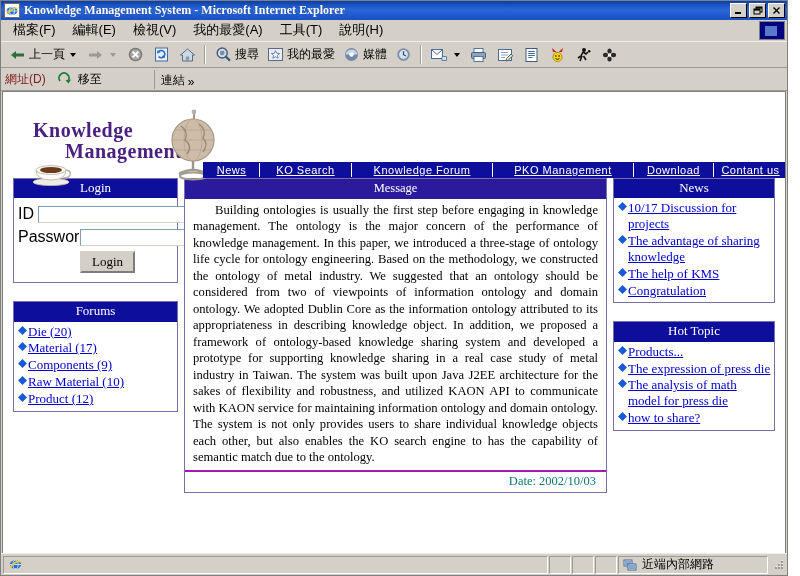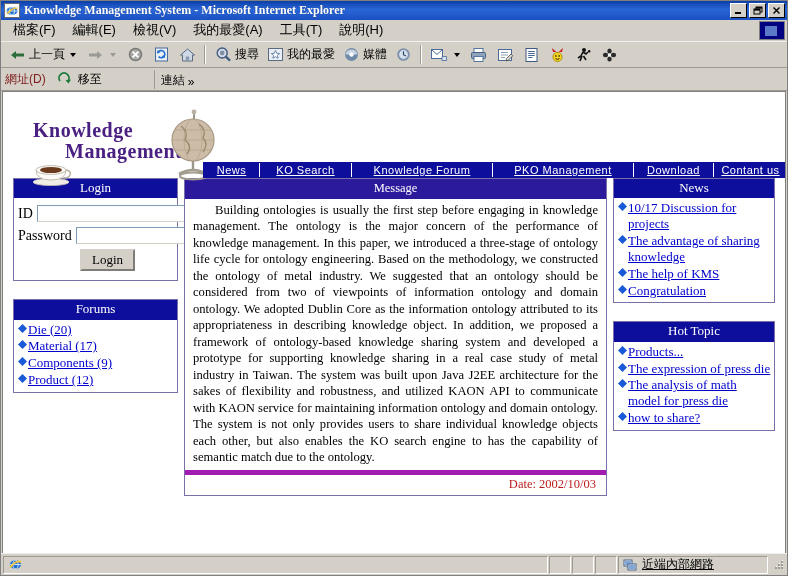--- a/index.html
+++ b/index.html
@@ -264,21 +264,21 @@
     line-height:1.1;
   }
   .panel-body{ padding:4px 4px 5px 4px; }
 
   
   .login-row{
     display:flex; align-items:center; margin:3px 0 5px 0;
   }
   .login-label{
     width:62px; text-align:right; padding-right:4px;
-    font-family:Liberation Serif, serif; font-size:14px; color:#000;
+    font-family:Liberation Sans, sans-serif; font-size:16px; color:#000;
   }
   .login-input{
     flex:1; height:17px;
     border:1px solid;
     border-color:#7f9db9 #d4d0c8 #d4d0c8 #7f9db9;
     background:#ffffff;
     font-family:"Liberation Serif", serif;
     font-size:12px;
     padding:0 2px;
   }
@@ -322,45 +322,44 @@
   .msg-body{
     padding:3px 8px 4px 8px;
     font-family:"Liberation Serif", serif;
     font-size:12.6px;
     line-height:1.31;
     text-align:justify;
     color:#000;
     text-indent:22px;
   }
   .msg-date-wrap{
-    border-top:5px solid #a21caf;
+    border-top:2px solid #a21caf;
     padding:2px 10px 3px 0;
     text-align:right;
     font-family:"Liberation Serif", serif;
     font-size:12.5px;
-    color:#b91c1c;
+    color:#0f766e;
   }
 
   
   .statusbar{
     height:22px;
     background:#d4d0c8;
     display:flex; align-items:center;
     padding:1px 2px;
     gap:1px;
     flex:none;
     border-top:1px solid #f0efee;
   }
   .sb-cell{
     border:1px solid;
     border-color:#9d9a92 #ffffff #ffffff #9d9a92;
     height:18px;
     display:flex;align-items:center;
     padding:0 3px;
-    text-decoration:underline;
   }
   .sb-main{ flex:1; min-width:0; gap:4px;}
   .sb-sm{ width:22px; }
   .sb-zone{ width:150px; gap:4px; }
   .sb-text{
     font-family:"Liberation Sans", sans-serif;
     font-size:12px; color:#000; white-space:nowrap;
   }
   .sb-grip{
     width:14px;height:14px;margin-left:2px;flex:none;
@@ -690,20 +689,28 @@
                       </svg>
                     </span>
                 <a>Components (9)</a>
               </li>
               <li>
                 <span class="bullet">
                       <svg width="9" height="9" viewBox="0 0 9 9">
                         <path d="M4.5 0 L9 4.5 L4.5 9 L0 4.5 Z" fill="#1a5ad8"></path>
                       </svg>
                     </span>
+                <a>Raw Material (10)</a>
+              </li>
+              <li>
+                <span class="bullet">
+                      <svg width="9" height="9" viewBox="0 0 9 9">
+                        <path d="M4.5 0 L9 4.5 L4.5 9 L0 4.5 Z" fill="#1a5ad8"></path>
+                      </svg>
+                    </span>
                 <a>Product (12)</a>
               </li>
             </ul>
           </div>
         </div>
       </div>
 
       <div class="col-mid">
         <div class="msg-panel">
           <div class="msg-head">Message</div>

